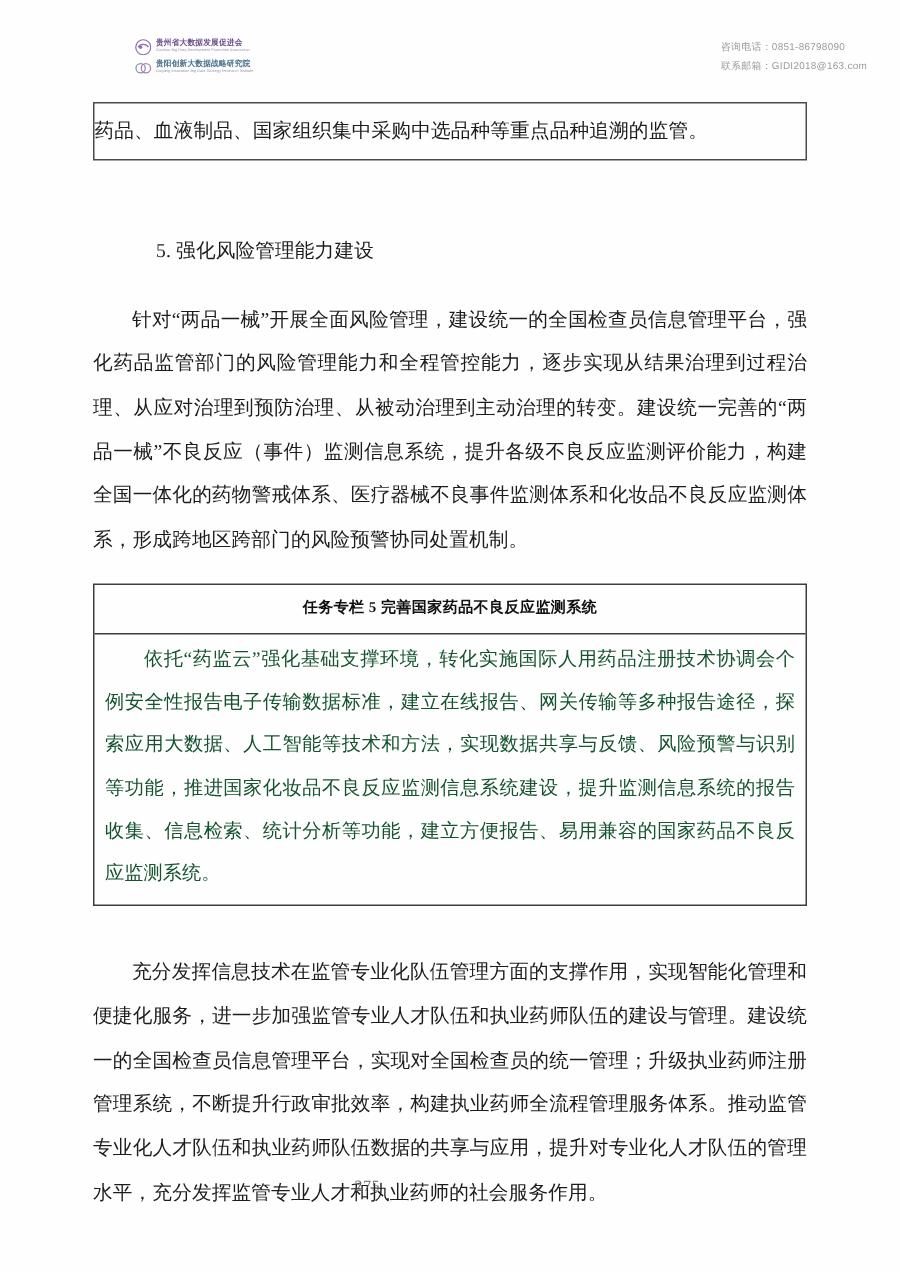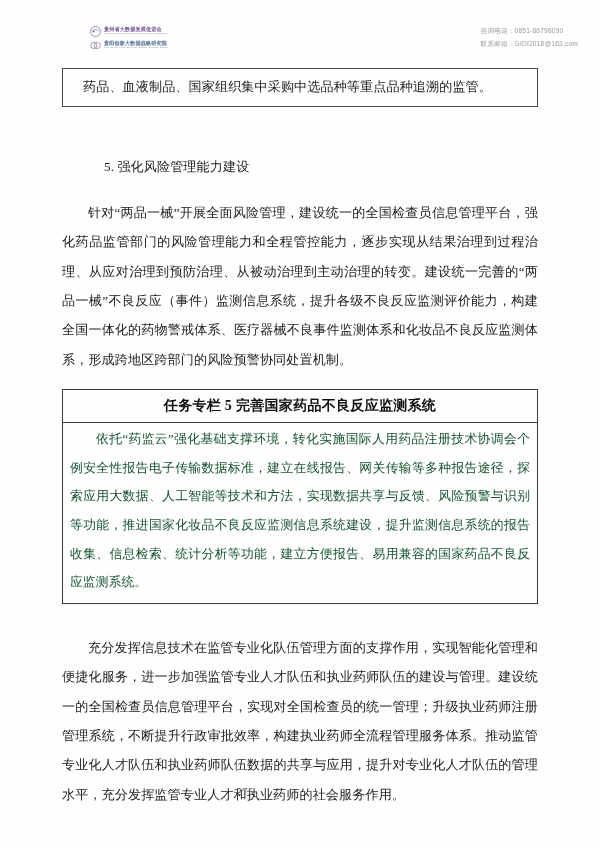--- a/index.html
+++ b/index.html
@@ -94,21 +94,21 @@
   
   .content {
     position: absolute;
     left: 62px;
     top: 68px;
     width: 476px;
   }
   .framed {
     border: 1.1px solid #4a4a4a;
     box-sizing: border-box;
-    padding: 3px 4px 5px 20px;
+    padding: 3px 4px 5px 0;
   }
   p.body-p {
     margin: 0;
     font-size: 13.1px;
     line-height: 29.4px;
     text-align: justify;
     text-justify: inter-ideograph;
     letter-spacing: 0.1px;
     color: #1c1c1c;
   }
@@ -126,21 +126,21 @@
 
   
   .taskbox {
     margin: 0;
     border: 1.2px solid #3d3d3d;
     box-sizing: border-box;
   }
   .taskbox-title {
     text-align: center;
     font-weight: bold;
-    font-size: 14px;
+    font-size: 10px;
     line-height: 27px;
     padding: 2px 0 3px 0;
     border-bottom: 1.2px solid #3d3d3d;
     letter-spacing: 0.3px;
     color: #111;
   }
   .taskbox-body {
     padding: 2px 7px 6px 7px;
   }
   .taskbox-body p {

